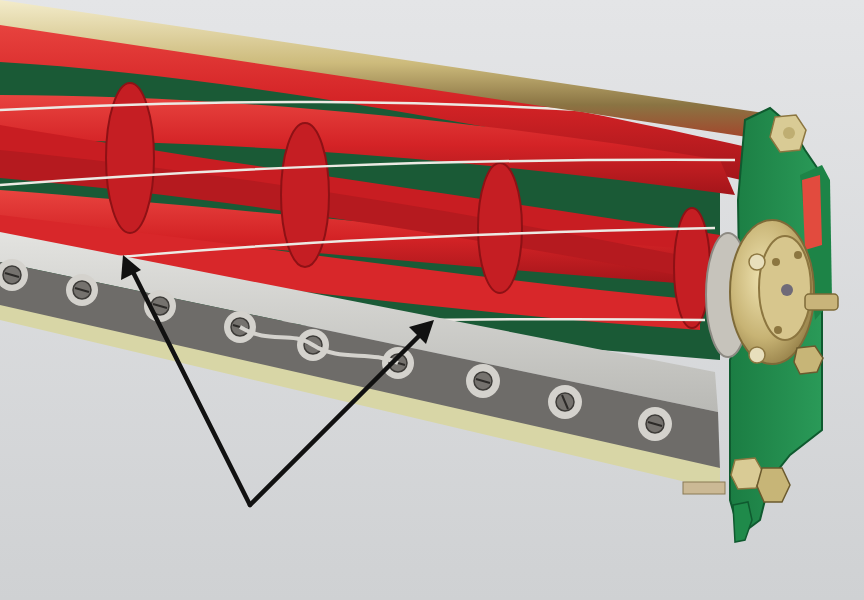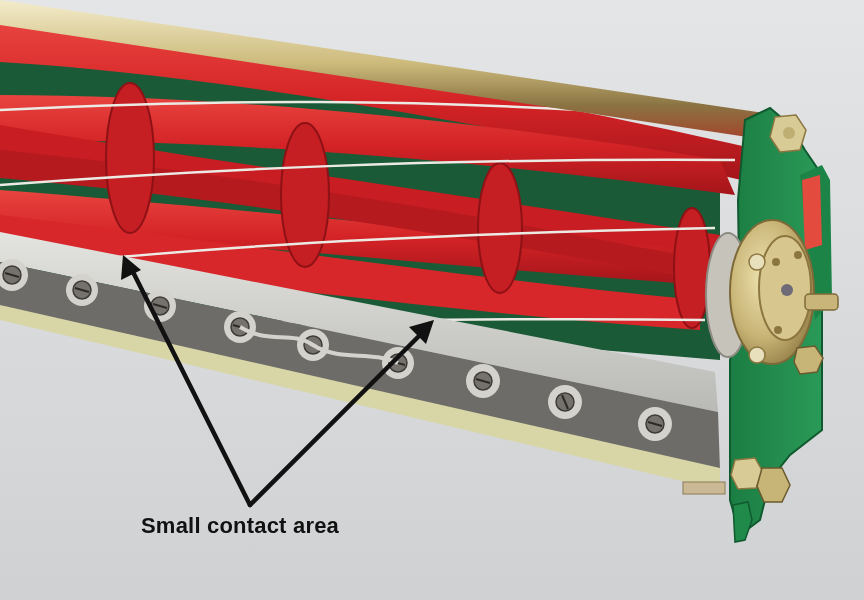--- a/index.html
+++ b/index.html
@@ -169,14 +169,13 @@
     <rect x="683" y="482" width="42" height="12" fill="#cbb995" stroke="#8a7a55" stroke-width="1"></rect>
 
     <g>
       <line x1="250" y1="505" x2="132" y2="270" stroke="#111111" stroke-width="4.5" stroke-linecap="round"></line>
       <polygon points="123,255 121,280 141,270" fill="#111111"></polygon>
       <line x1="250" y1="505" x2="422" y2="333" stroke="#111111" stroke-width="4.5" stroke-linecap="round"></line>
       <polygon points="434,320 409,327 426,344" fill="#111111"></polygon>
     </g>
   </svg>
 
-  <div class="caption">Small contact area</div>
 </div>
 
 </body></html>

